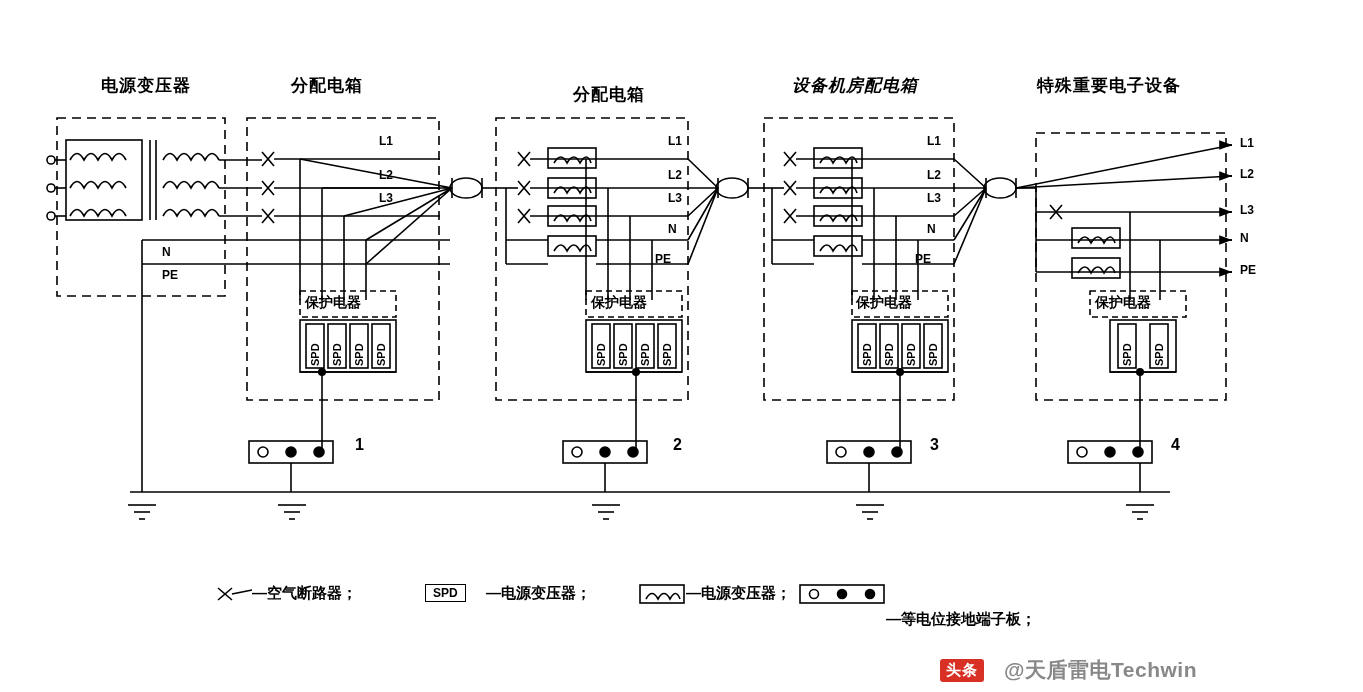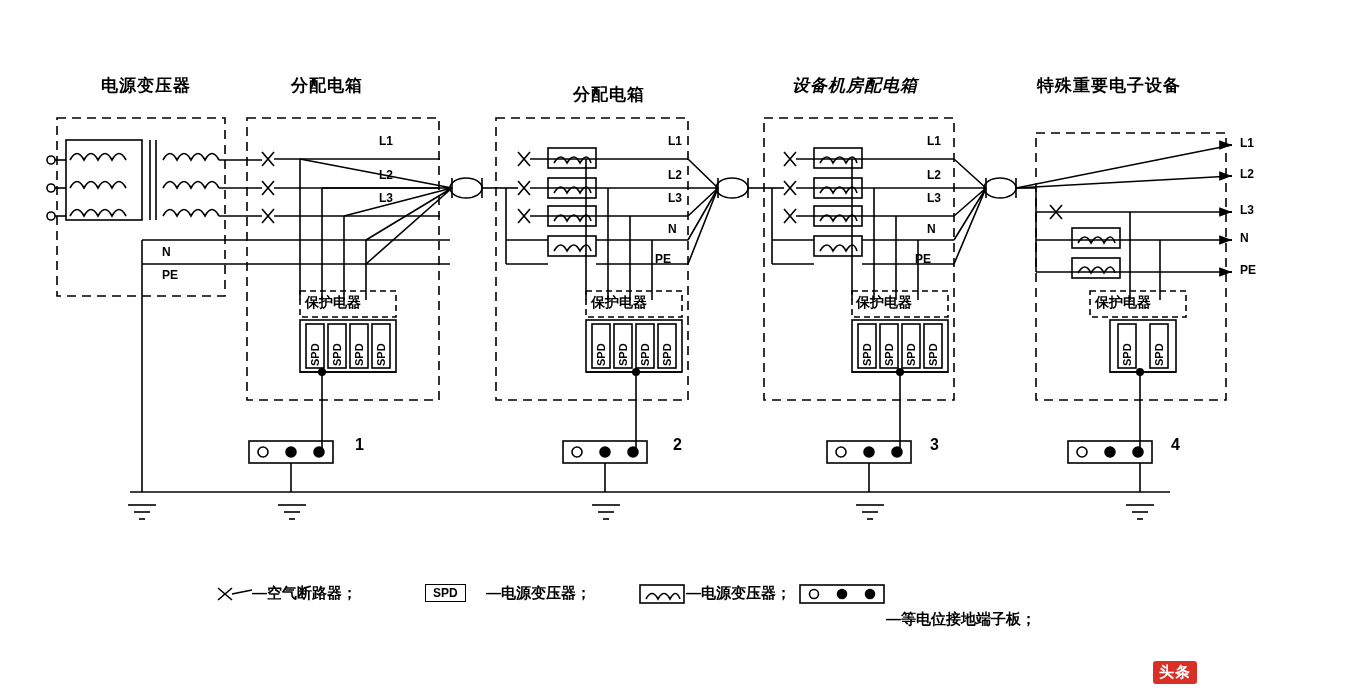--- a/index.html
+++ b/index.html
@@ -413,15 +413,16 @@
 
   <div class="legend1" style="left:252px;top:584px;">—空气断路器；</div>
   <div class="spd-legend-box" style="left:425px;top:584px;">SPD</div>
   <div class="legend1" style="left:486px;top:584px;">—电源变压器；</div>
   <div class="legend1" style="left:686px;top:584px;">—电源变压器；</div>
   <div class="legend1" style="left:886px;top:584px;margin-top:26px;">—等电位接地端子板；</div>
 
 
   <div class="wm">
     <span class="wm-badge">头条</span>
+    <span class="wm-text">@天盾雷电Techwin</span>
   </div>
 
 </div>
 
 </body></html>

